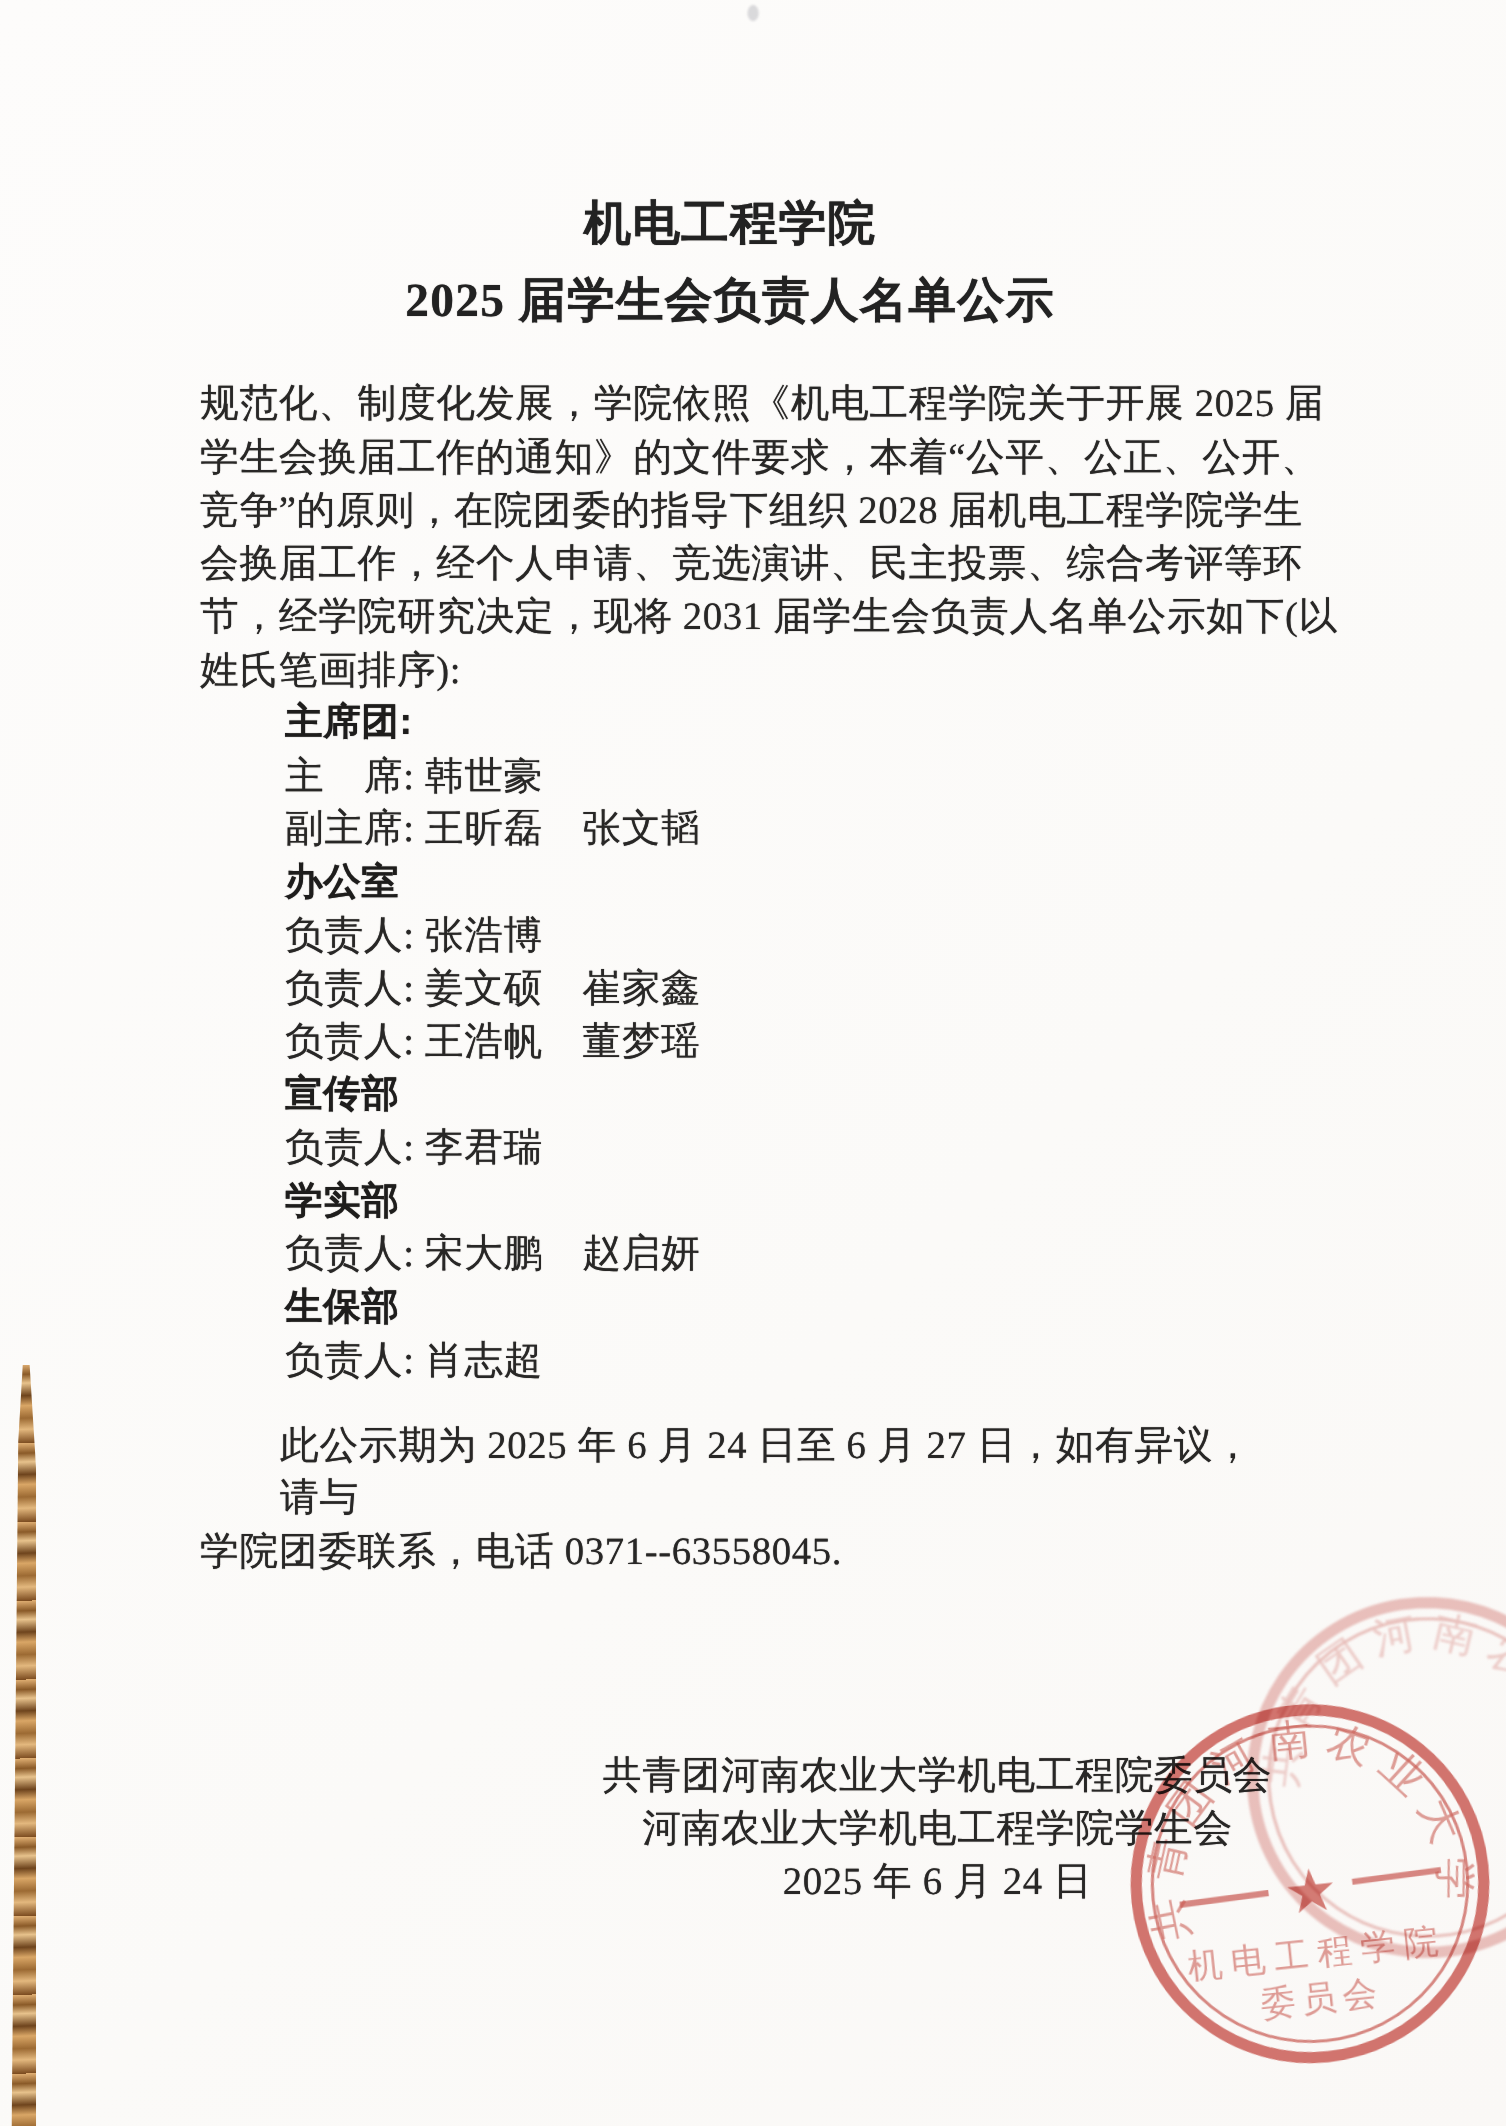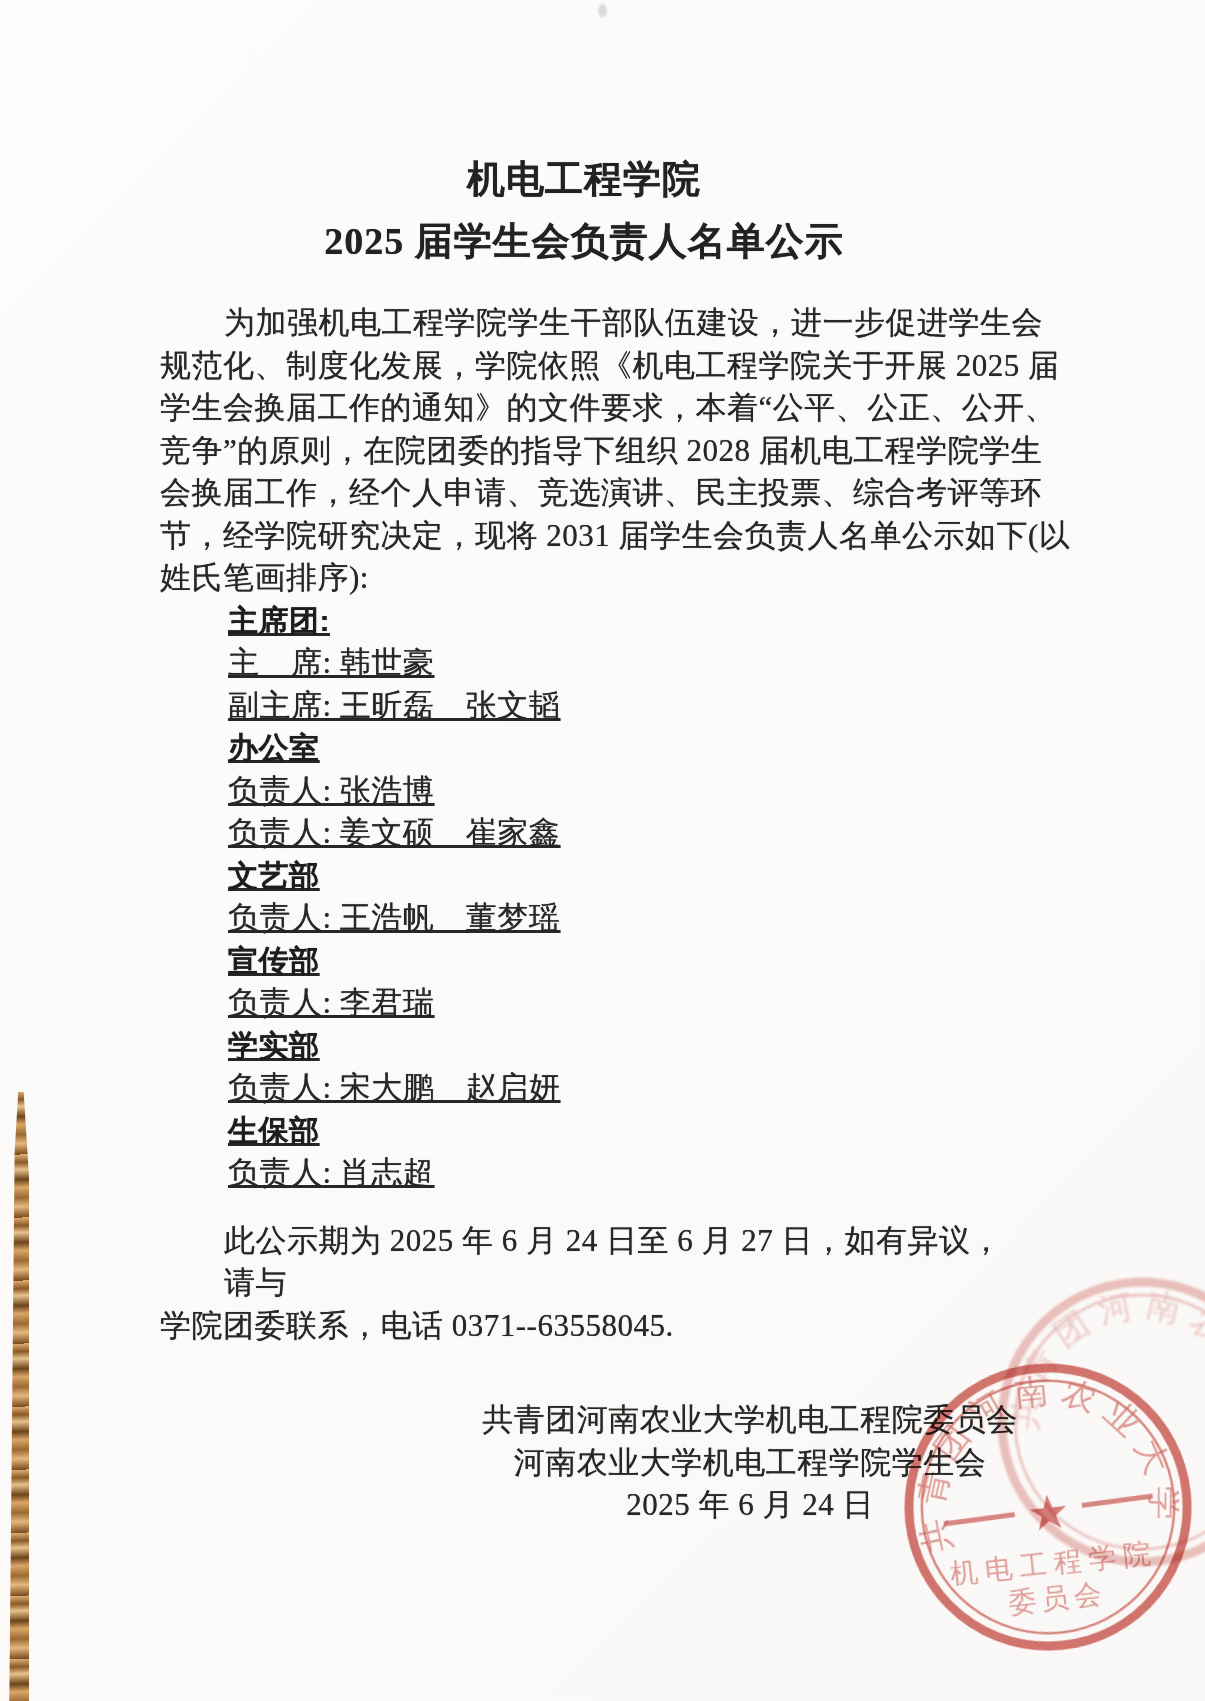--- a/index.html
+++ b/index.html
@@ -12,21 +12,21 @@
     color:#282726;
   }
   .content{position:absolute;left:160px;top:148px;width:848px;}
   .title{
     text-align:center;font-weight:bold;font-size:38px;line-height:62px;
     letter-spacing:1px;color:#222;
   }
   .para{margin-top:30px;font-size:31px;line-height:42.5px;letter-spacing:0.5px;}
   .para .line{white-space:nowrap;}
   .indent{padding-left:64px;}
-  .roster{font-size:31px;line-height:42.5px;letter-spacing:0.5px;padding-left:68px;text-decoration:underline;}
+  .roster{font-size:31px;line-height:42.5px;letter-spacing:0.5px;padding-left:68px;}
   .roster .line{white-space:nowrap;}
   .hd{font-weight:bold;font-family:"Liberation Sans","DejaVu Sans",sans-serif;font-size:30px;color:#1e1d1c;}
   .closing{margin-top:25px;font-size:31px;line-height:42.5px;letter-spacing:0.5px;}
   .sign-block{
     position:absolute;left:470px;top:1399px;width:560px;
     text-align:center;font-size:31px;line-height:42.5px;letter-spacing:0.5px;
     font-family:"Liberation Serif","DejaVu Serif",serif;color:#282726;
   }
   .soft{text-shadow:0 0 0.7px rgba(45,42,40,0.85);}
   
@@ -68,37 +68,35 @@
   <div class="speck"></div>
 
   <div class="content soft">
 
     <div class="title">
       <div>机电工程学院</div>
       <div>2025 届学生会负责人名单公示</div>
     </div>
 
     <div class="para">
-      <div class="line indent">为加强机电工程学院学生干部队伍建设，进一步促进学生会</div>
       <div class="line">规范化、制度化发展，学院依照《机电工程学院关于开展 2025 届</div>
       <div class="line">学生会换届工作的通知》的文件要求，本着“公平、公正、公开、</div>
       <div class="line">竞争”的原则，在院团委的指导下组织 2028 届机电工程学院学生</div>
       <div class="line">会换届工作，经个人申请、竞选演讲、民主投票、综合考评等环</div>
       <div class="line">节，经学院研究决定，现将 2031 届学生会负责人名单公示如下(以</div>
       <div class="line">姓氏笔画排序):</div>
     </div>
 
     <div class="roster">
       <div class="line hd">主席团:</div>
       <div class="line">主　席: 韩世豪</div>
       <div class="line">副主席: 王昕磊　张文韬</div>
       <div class="line hd">办公室</div>
       <div class="line">负责人: 张浩博</div>
       <div class="line">负责人: 姜文硕　崔家鑫</div>
-      <div class="line hd">文艺部</div>
       <div class="line">负责人: 王浩帆　董梦瑶</div>
       <div class="line hd">宣传部</div>
       <div class="line">负责人: 李君瑞</div>
       <div class="line hd">学实部</div>
       <div class="line">负责人: 宋大鹏　赵启妍</div>
       <div class="line hd">生保部</div>
       <div class="line">负责人: 肖志超</div>
     </div>
 
     <div class="closing">

